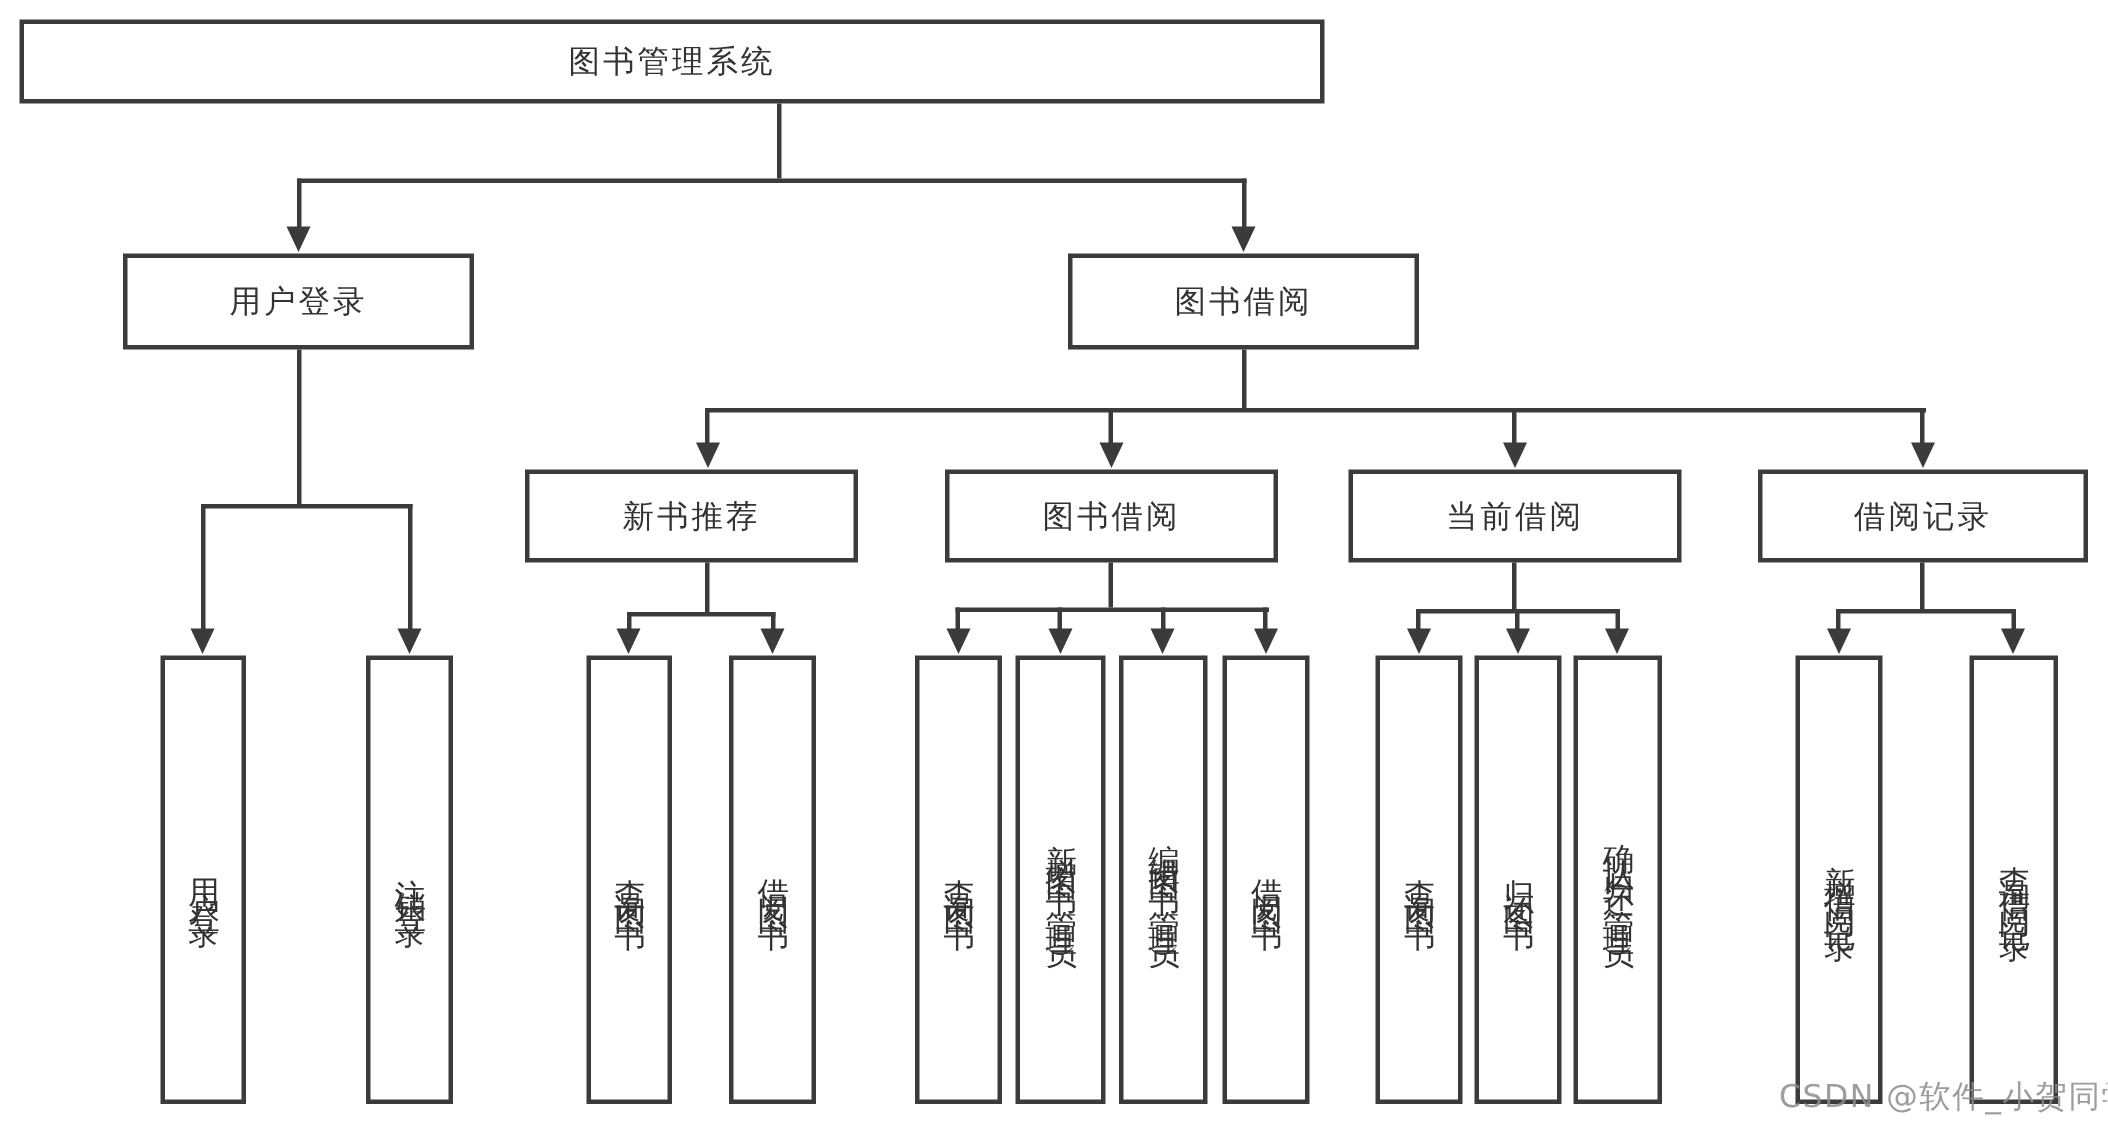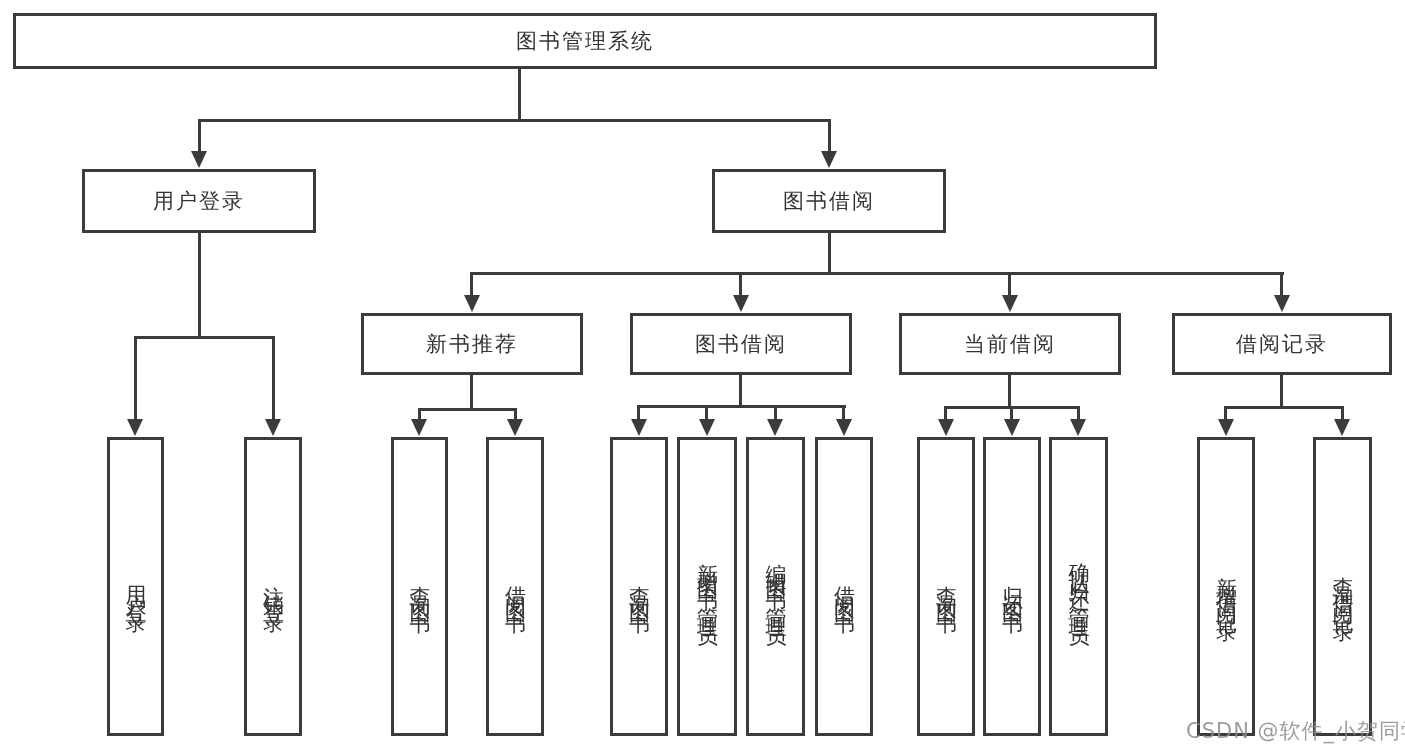--- a/index.html
+++ b/index.html
@@ -45,21 +45,21 @@
     letter-spacing:1px;
     white-space:nowrap;
     z-index:5;
   }
 </style>
 </head>
 <body>
 
 <div id="stage">
 
-  <div class="box" style="left:13px;top:13px;width:1144px;height:56px;">
+  <div class="box" style="left:13px;top:13px;width:870px;height:56px;">
     <span class="hlabel">图书管理系统</span>
   </div>
 
   <div class="vline" style="left:518px;top:69px;height:50px;"></div>
   <div class="hline" style="left:198px;top:119px;width:633px;"></div>
   <div class="vline" style="left:198px;top:119px;height:34px;"></div>
   <div class="ah" style="left:191px;top:151px;"></div>
   <div class="vline" style="left:828px;top:119px;height:34px;"></div>
   <div class="ah" style="left:821px;top:151px;"></div>
 
@@ -81,21 +81,21 @@
   <div class="hline" style="left:470px;top:272px;width:814px;"></div>
   <div class="vline" style="left:470px;top:272px;height:25px;"></div>
   <div class="ah" style="left:464px;top:295px;"></div>
   <div class="vline" style="left:739px;top:272px;height:25px;"></div>
   <div class="ah" style="left:733px;top:295px;"></div>
   <div class="vline" style="left:1008px;top:272px;height:25px;"></div>
   <div class="ah" style="left:1002px;top:295px;"></div>
   <div class="vline" style="left:1280px;top:272px;height:25px;"></div>
   <div class="ah" style="left:1274px;top:295px;"></div>
 
-  <div class="box" style="left:361px;top:313px;width:222px;height:62px;">
+  <div class="box" style="left:350px;top:313px;width:222px;height:62px;">
     <span class="hlabel">新书推荐</span>
   </div>
   <div class="box" style="left:630px;top:313px;width:222px;height:62px;">
     <span class="hlabel">图书借阅</span>
   </div>
   <div class="box" style="left:899px;top:313px;width:222px;height:62px;">
     <span class="hlabel">当前借阅</span>
   </div>
   <div class="box" style="left:1172px;top:313px;width:220px;height:62px;">
     <span class="hlabel">借阅记录</span>

